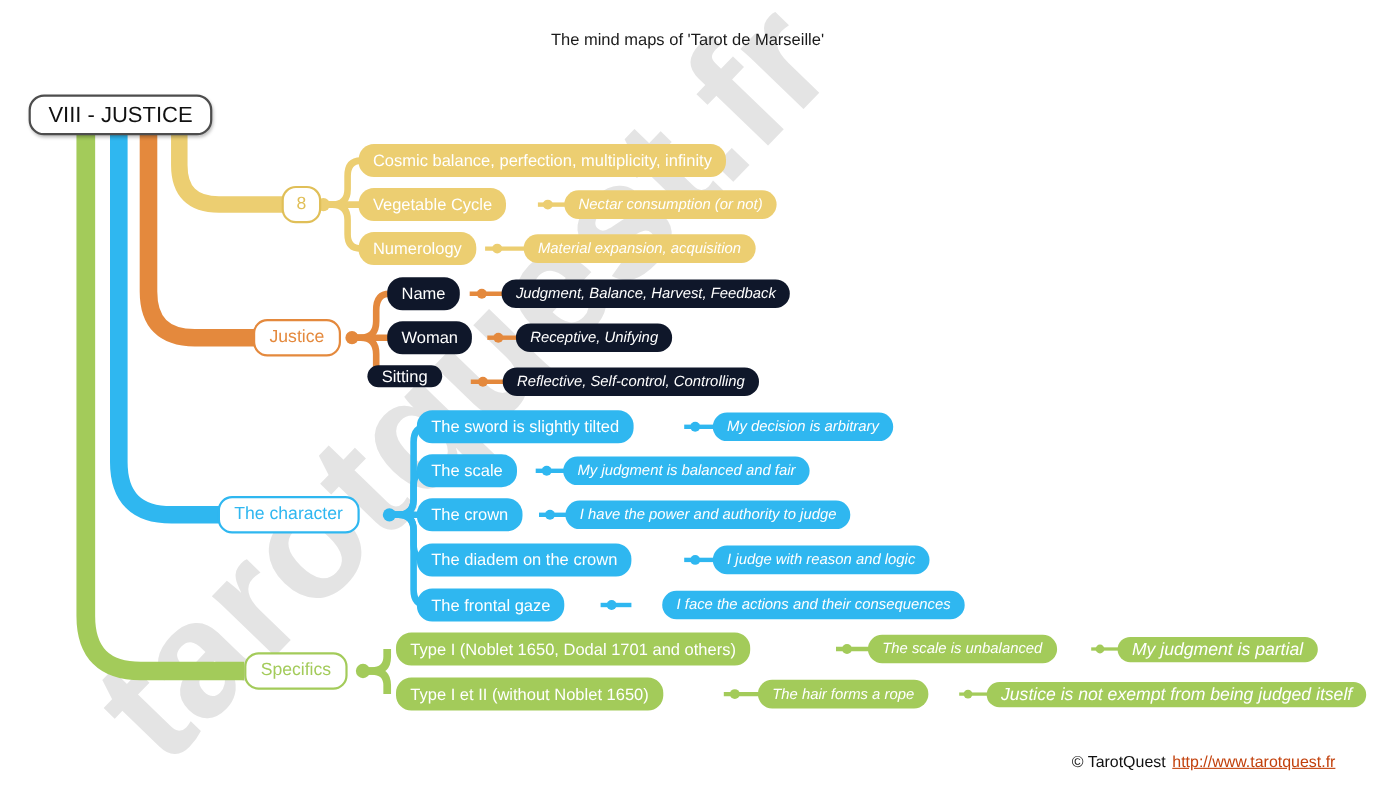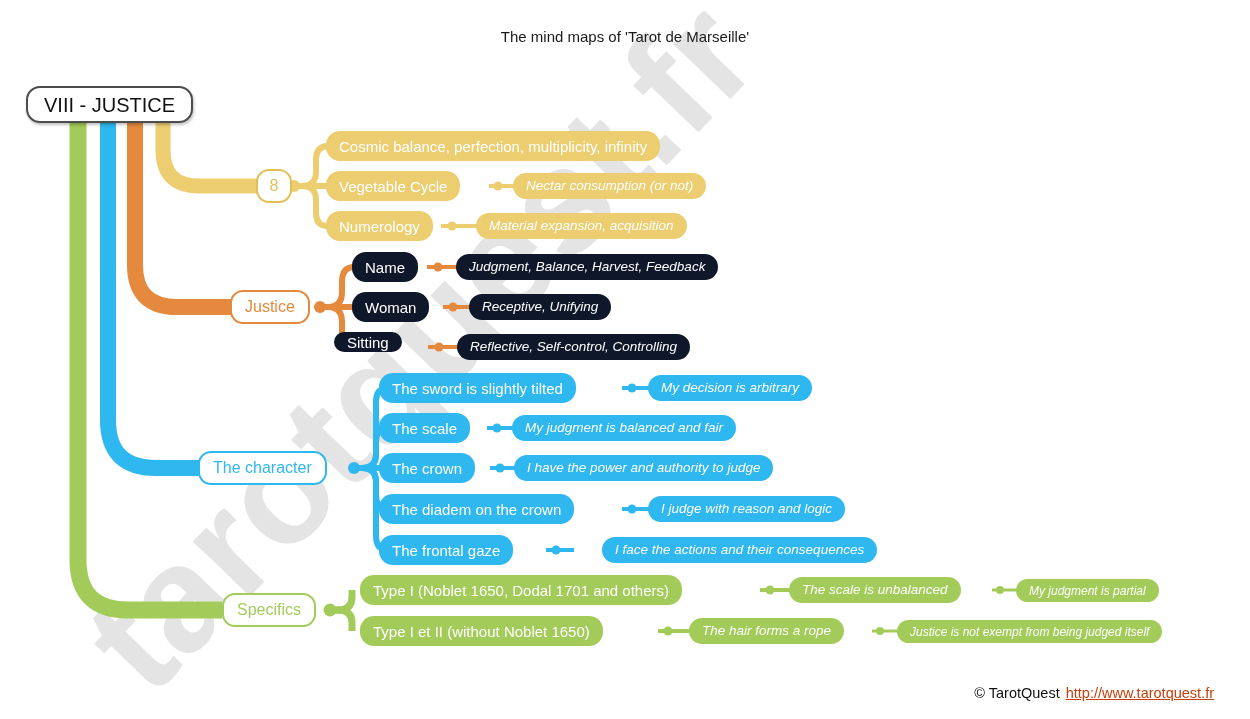--- a/index.html
+++ b/index.html
@@ -73,21 +73,21 @@
   .node.hollow {
     background: #ffffff;
     border: 2px solid currentColor;
     border-radius: 13px;
   }
   .node.italic { font-style: italic; }
 
   .sz-lg  { font-size: 16px; }
   .sz-md  { font-size: 15px; }
   .sz-sm  { font-size: 13.5px; }
-  .sz-xs  { font-size: 12px; justify-content: center; }
+  .sz-xs  { font-size: 16px; justify-content: center; }
 
   
   .fill-yellow { background: #ecce71; }
   .fill-orange { background: #0f172a; }
   .fill-blue   { background: #2fb7f0; }
   .fill-green  { background: #a3cb5a; }
 
   .txt-yellow { color: #e0bf58; }
   .txt-orange { color: #e4893d; }
   .txt-blue   { color: #2fb7f0; text-align: center; }

